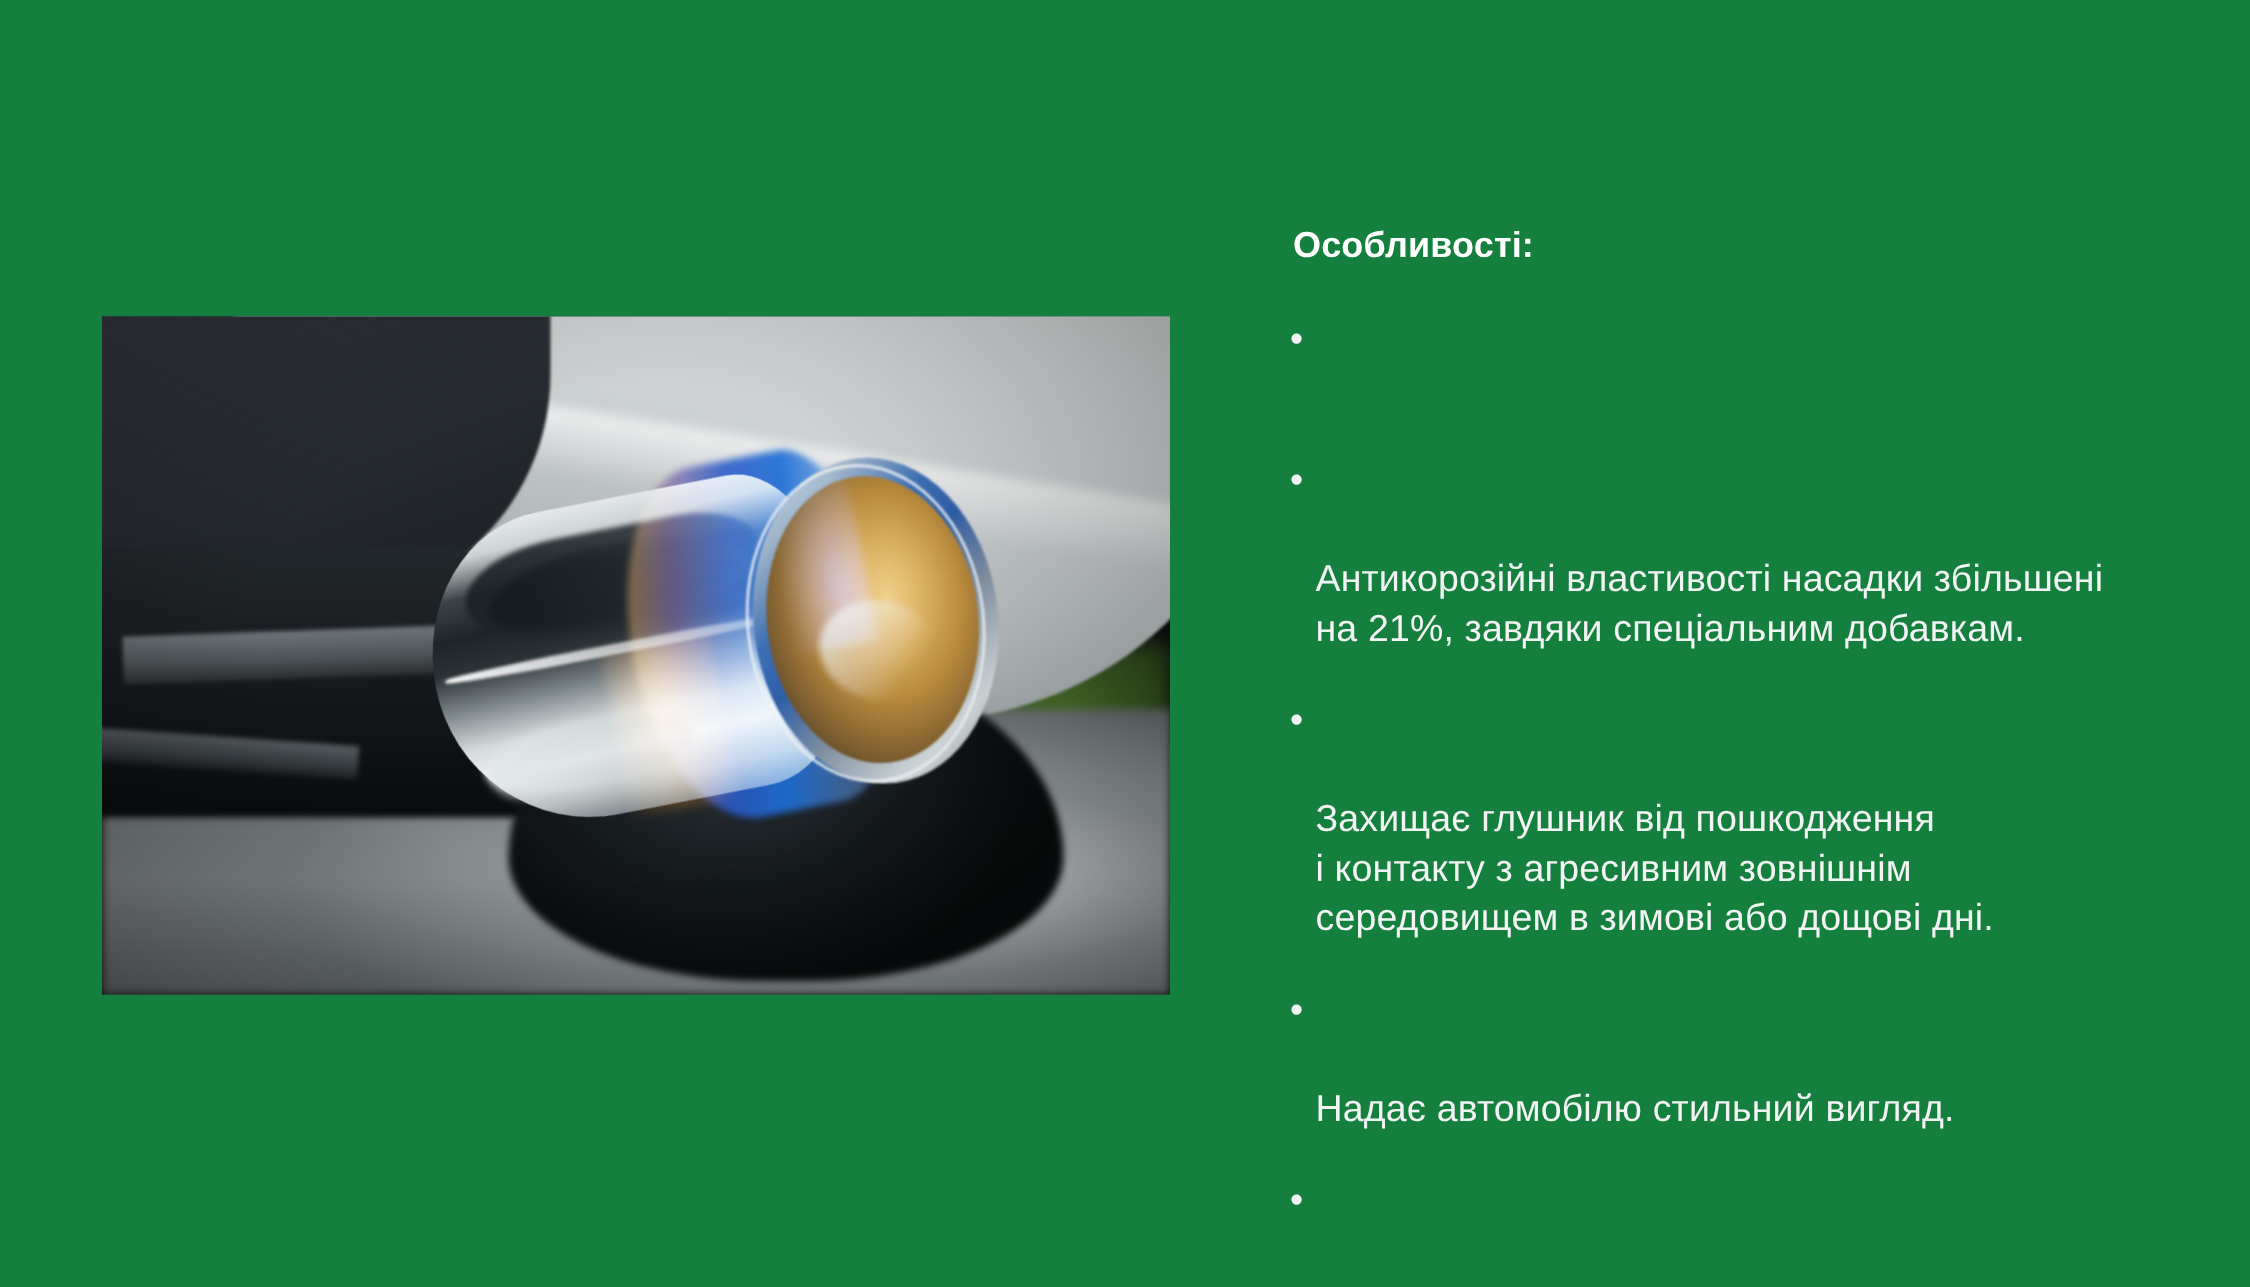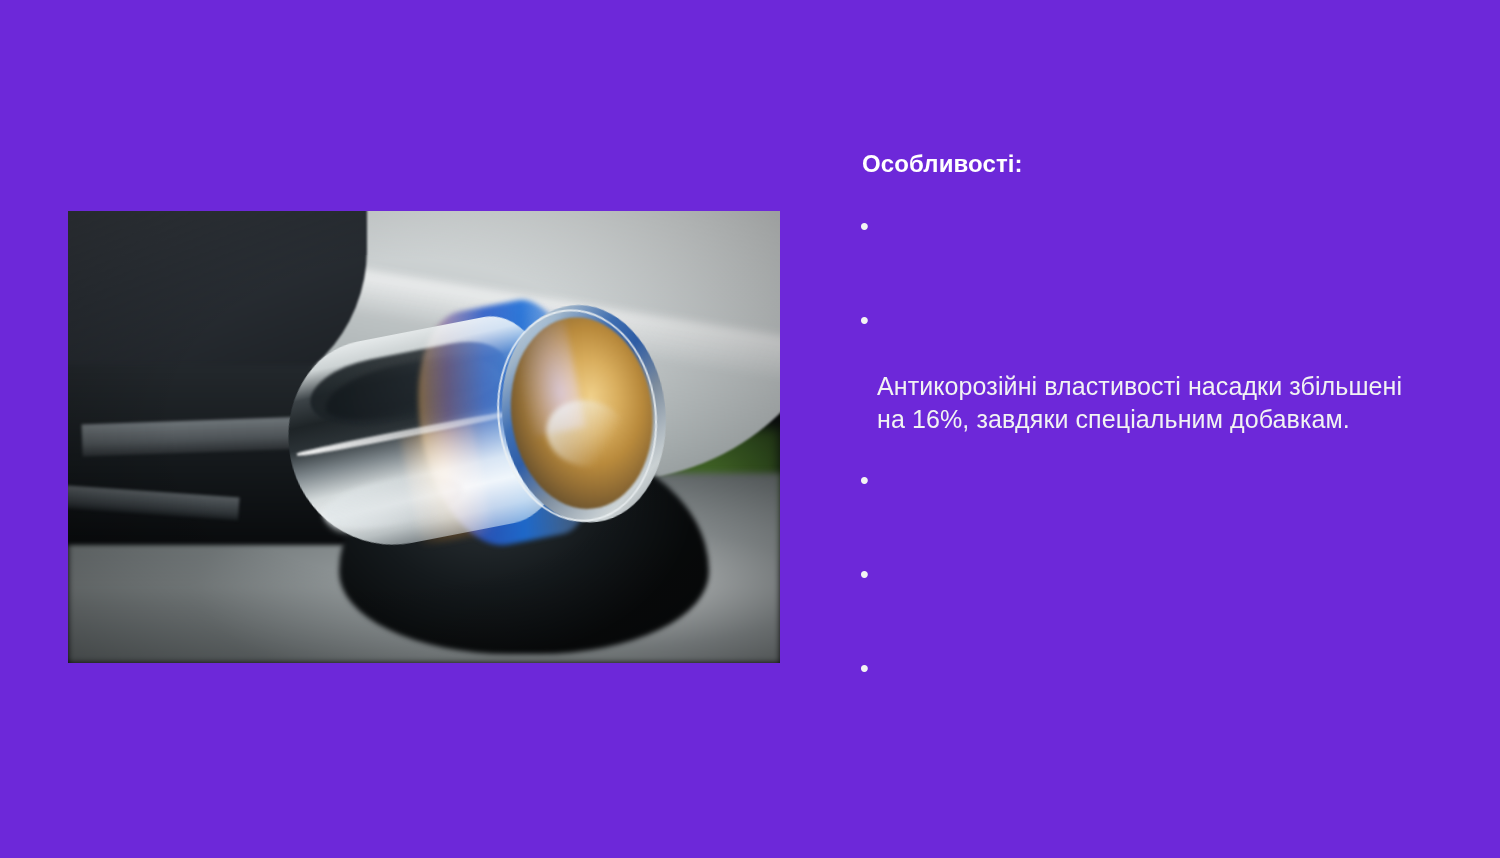--- a/index.html
+++ b/index.html
@@ -12,21 +12,21 @@
     width: 1500px;
     height: 858px;
     overflow: hidden;
     font-family: "Liberation Sans", sans-serif;
     position: relative;
   }
 
   .slide {
     position: absolute;
     inset: 0;
-    background: #6d28d9;
+    background: #15803d;
   }
 
   
   .photo-frame {
     position: absolute;
     left: 68px;
     top: 211px;
     width: 712px;
     height: 452px;
     overflow: hidden;
@@ -388,27 +388,31 @@
   <div class="text-panel">
     <h2 class="features-heading">Особливості:</h2>
 
     <ul class="feature-list">
       <li class="feature-item">
         <span class="feature-bullet">•</span>
       </li>
       <li class="feature-item">
         <span class="feature-bullet">•</span>
         <span>Антикорозійні властивості насадки збільшені
-на 16%, завдяки спеціальним добавкам.</span>
+на 21%, завдяки спеціальним добавкам.</span>
       </li>
       <li class="feature-item">
         <span class="feature-bullet">•</span>
+        <span>Захищає глушник від пошкодження
+і контакту з агресивним зовнішнім
+середовищем в зимові або дощові дні.</span>
       </li>
       <li class="feature-item">
         <span class="feature-bullet">•</span>
+        <span>Надає автомобілю стильний вигляд.</span>
       </li>
       <li class="feature-item">
         <span class="feature-bullet">•</span>
         
       </li>
     </ul>
   </div>
 
 </div>
 

